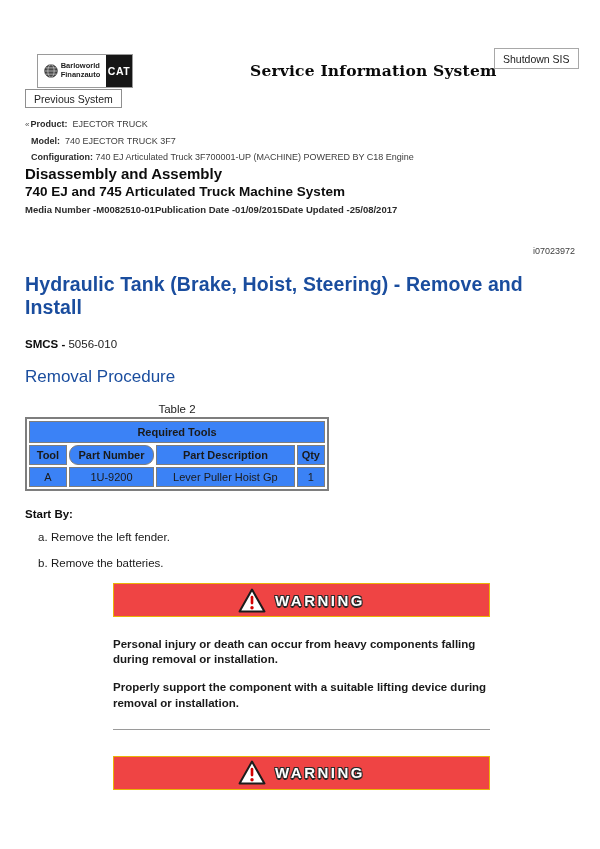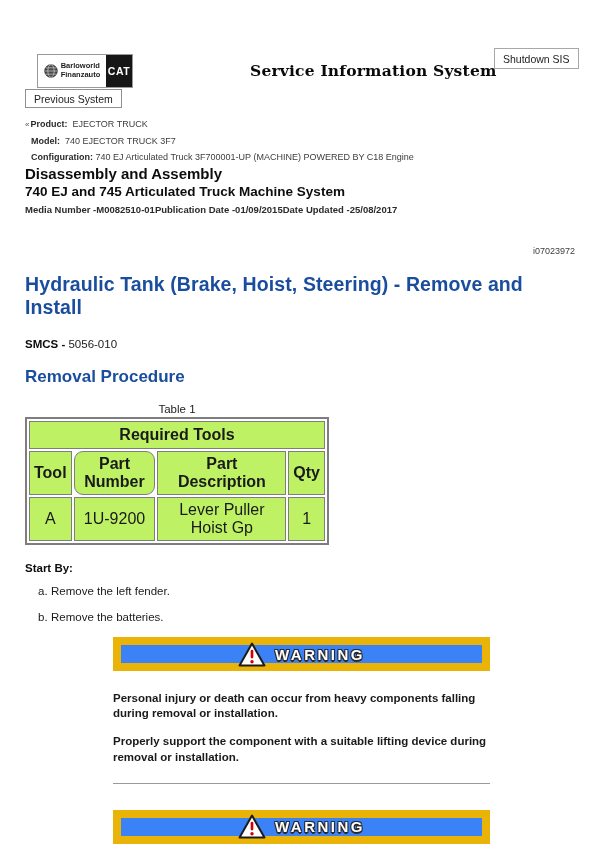--- a/index.html
+++ b/index.html
@@ -59,47 +59,47 @@
   }
 
   .doc-id { text-align: right; font-size: 9px; color: #3d3d3d; margin-top: 31px; }
 
   .article-title {
     margin-top: 17px; font-size: 19.5px; font-weight: bold; color: #1a4d9e;
     letter-spacing: 0.1px;
   }
   .smcs { margin-top: 19px; font-size: 11.5px; color: #222; }
   .smcs .lbl { font-weight: bold; color: #0d0d0d; }
-  .section-title { margin-top: 17px; font-size: 17px; font-weight: bold; color: #1a4d9e; }
+  .section-title { margin-top: 17px; font-size: 17px; font-weight: normal; color: #1a4d9e; }
 
   
   .table-wrap { margin-top: 16px; width: 304px; }
   .tbl-caption { text-align: center; font-size: 11.5px; color: #222; margin-bottom: 2px; }
   table.tools {
     border-collapse: separate; border-spacing: 2px;
     border: 2px solid #7e7e7e; background: #fff; width: 304px;
   }
   table.tools th, table.tools td {
     border: 1px solid #7e7e7e; text-align: center; vertical-align: middle;
-    font-size: 16px; padding: 3px 4px; color: #1a1a1a; background: #bef264;
+    font-size: 11px; padding: 3px 4px; color: #1a1a1a; background: #3b82f6;
   }
   table.tools th { font-weight: bold; }
   .tbl-title-cell { font-weight: bold; font-size: 12.5px; padding: 4px 2px !important; }
   .c-tool { width: 38px; } .c-pn { width: 86px; border-radius: 9px; } .c-pd { width: 140px; } .c-qty { width: 28px; }
 
   
   .start-by { margin-top: 17px; font-size: 11.5px; font-weight: bold; color: #0d0d0d; }
   .step-list { margin-top: 11px; }
   .step { display: flex; font-size: 11.5px; color: #1a1a1a; margin-bottom: 14px; padding-left: 13px; }
   .step .step-marker { width: 13px; flex: 0 0 auto; }
 
   
   .warning-section { margin-left: 88px; width: 377px; }
   .warning-banner {
-    height: 34px; background: #3b82f6; border: 8px solid #eab308;
+    height: 34px; background: #ef4444; border: 1px solid #eab308;
     display: flex; align-items: center; justify-content: center; gap: 9px;
   }
   .warn-word {
     color: #fff; font-weight: bold; font-size: 15px; letter-spacing: 2.5px;
     text-shadow: -1px -1px 0 #2a2a2a, 1px -1px 0 #2a2a2a, -1px 1px 0 #2a2a2a,
                   1px 1px 0 #2a2a2a, 0 2px 0 #2a2a2a;
   }
   .warn-tri { width: 28px; height: 25px; flex: 0 0 auto; }
   .warning-text { margin-top: 20px; font-size: 11.5px; font-weight: bold; color: #1a1a1a; line-height: 1.32; }
   .warning-text + .warning-text { margin-top: 13px; }
@@ -163,21 +163,21 @@
   <h1 class="article-title">Hydraulic Tank (Brake, Hoist, Steering) - Remove and Install</h1>
 
   <div class="smcs">
     <span class="lbl">SMCS -</span>
     <span>5056-010</span>
   </div>
 
   <h2 class="section-title">Removal Procedure</h2>
 
   <div class="table-wrap">
-    <div class="tbl-caption">Table 1</div>
+    <div class="tbl-caption">Table 2</div>
     <table class="tools">
       <tbody>
           <tr>
         <td colspan="4" class="tbl-title-cell">Required Tools</td>
       </tr>
       <tr>
         <th class="c-tool">Tool</th>
         <th class="c-pn">Part Number</th>
         <th class="c-pd">Part Description</th>
         <th class="c-qty">Qty</th>

